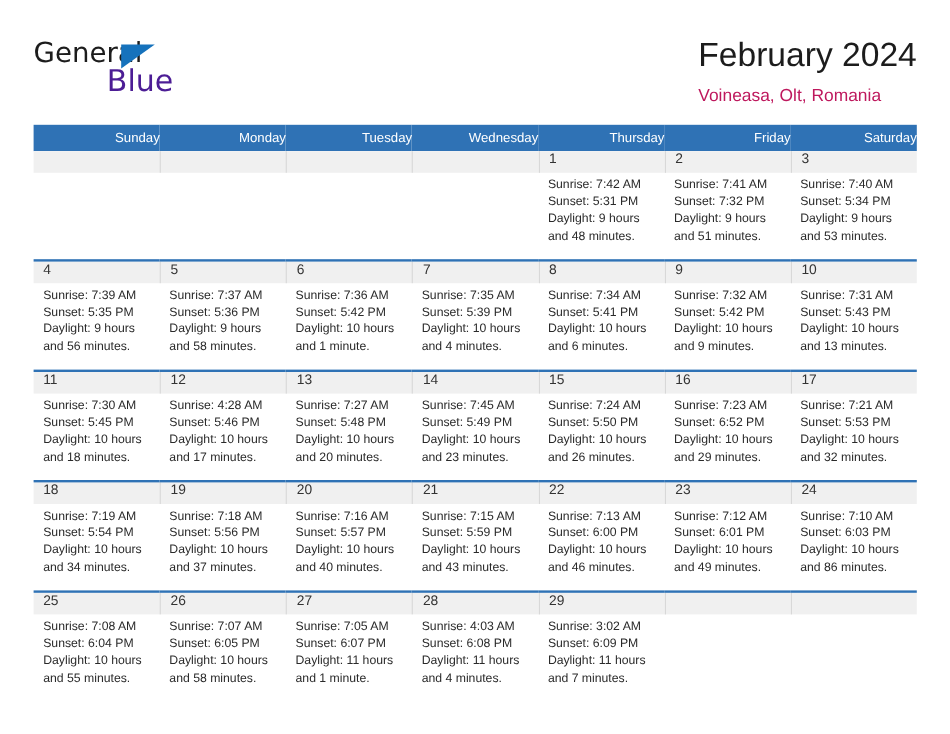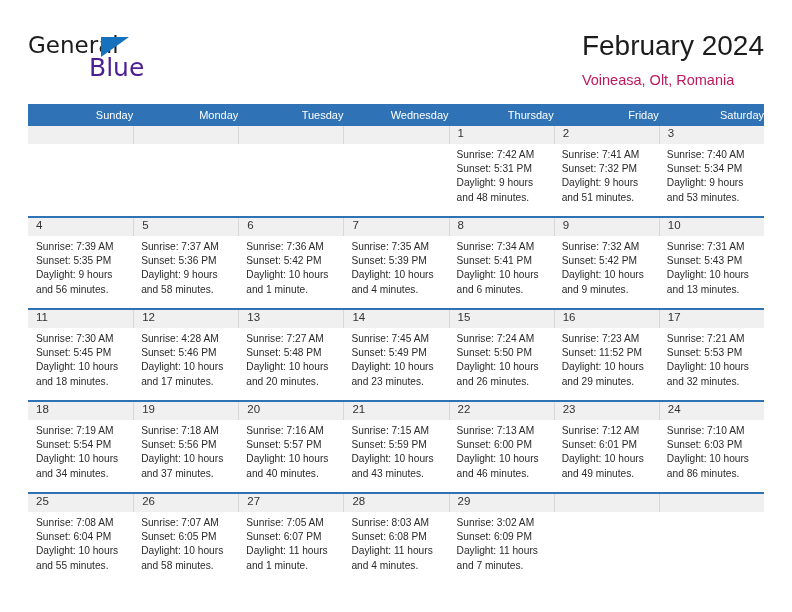--- a/index.html
+++ b/index.html
@@ -345,21 +345,21 @@
               <div class="cell-body">
                 <div>Sunrise: 7:24 AM</div>
                 <div>Sunset: 5:50 PM</div>
                 <div class="daylight-line">Daylight: 10 hours and 26 minutes.</div>
               </div>
             </td>
           <td>
               <div class="daynum-band">16</div>
               <div class="cell-body">
                 <div>Sunrise: 7:23 AM</div>
-                <div>Sunset: 11:52 PM</div>
+                <div>Sunset: 6:52 PM</div>
                 <div class="daylight-line">Daylight: 10 hours and 29 minutes.</div>
               </div>
             </td>
           <td>
               <div class="daynum-band">17</div>
               <div class="cell-body">
                 <div>Sunrise: 7:21 AM</div>
                 <div>Sunset: 5:53 PM</div>
                 <div class="daylight-line">Daylight: 10 hours and 32 minutes.</div>
               </div>
@@ -446,21 +446,21 @@
               <div class="daynum-band">27</div>
               <div class="cell-body">
                 <div>Sunrise: 7:05 AM</div>
                 <div>Sunset: 6:07 PM</div>
                 <div class="daylight-line">Daylight: 11 hours and 1 minute.</div>
               </div>
             </td>
           <td>
               <div class="daynum-band">28</div>
               <div class="cell-body">
-                <div>Sunrise: 8:03 AM</div>
+                <div>Sunrise: 4:03 AM</div>
                 <div>Sunset: 6:08 PM</div>
                 <div class="daylight-line">Daylight: 11 hours and 4 minutes.</div>
               </div>
             </td>
           <td>
               <div class="daynum-band">29</div>
               <div class="cell-body">
                 <div>Sunrise: 3:02 AM</div>
                 <div>Sunset: 6:09 PM</div>
                 <div class="daylight-line">Daylight: 11 hours and 7 minutes.</div>

